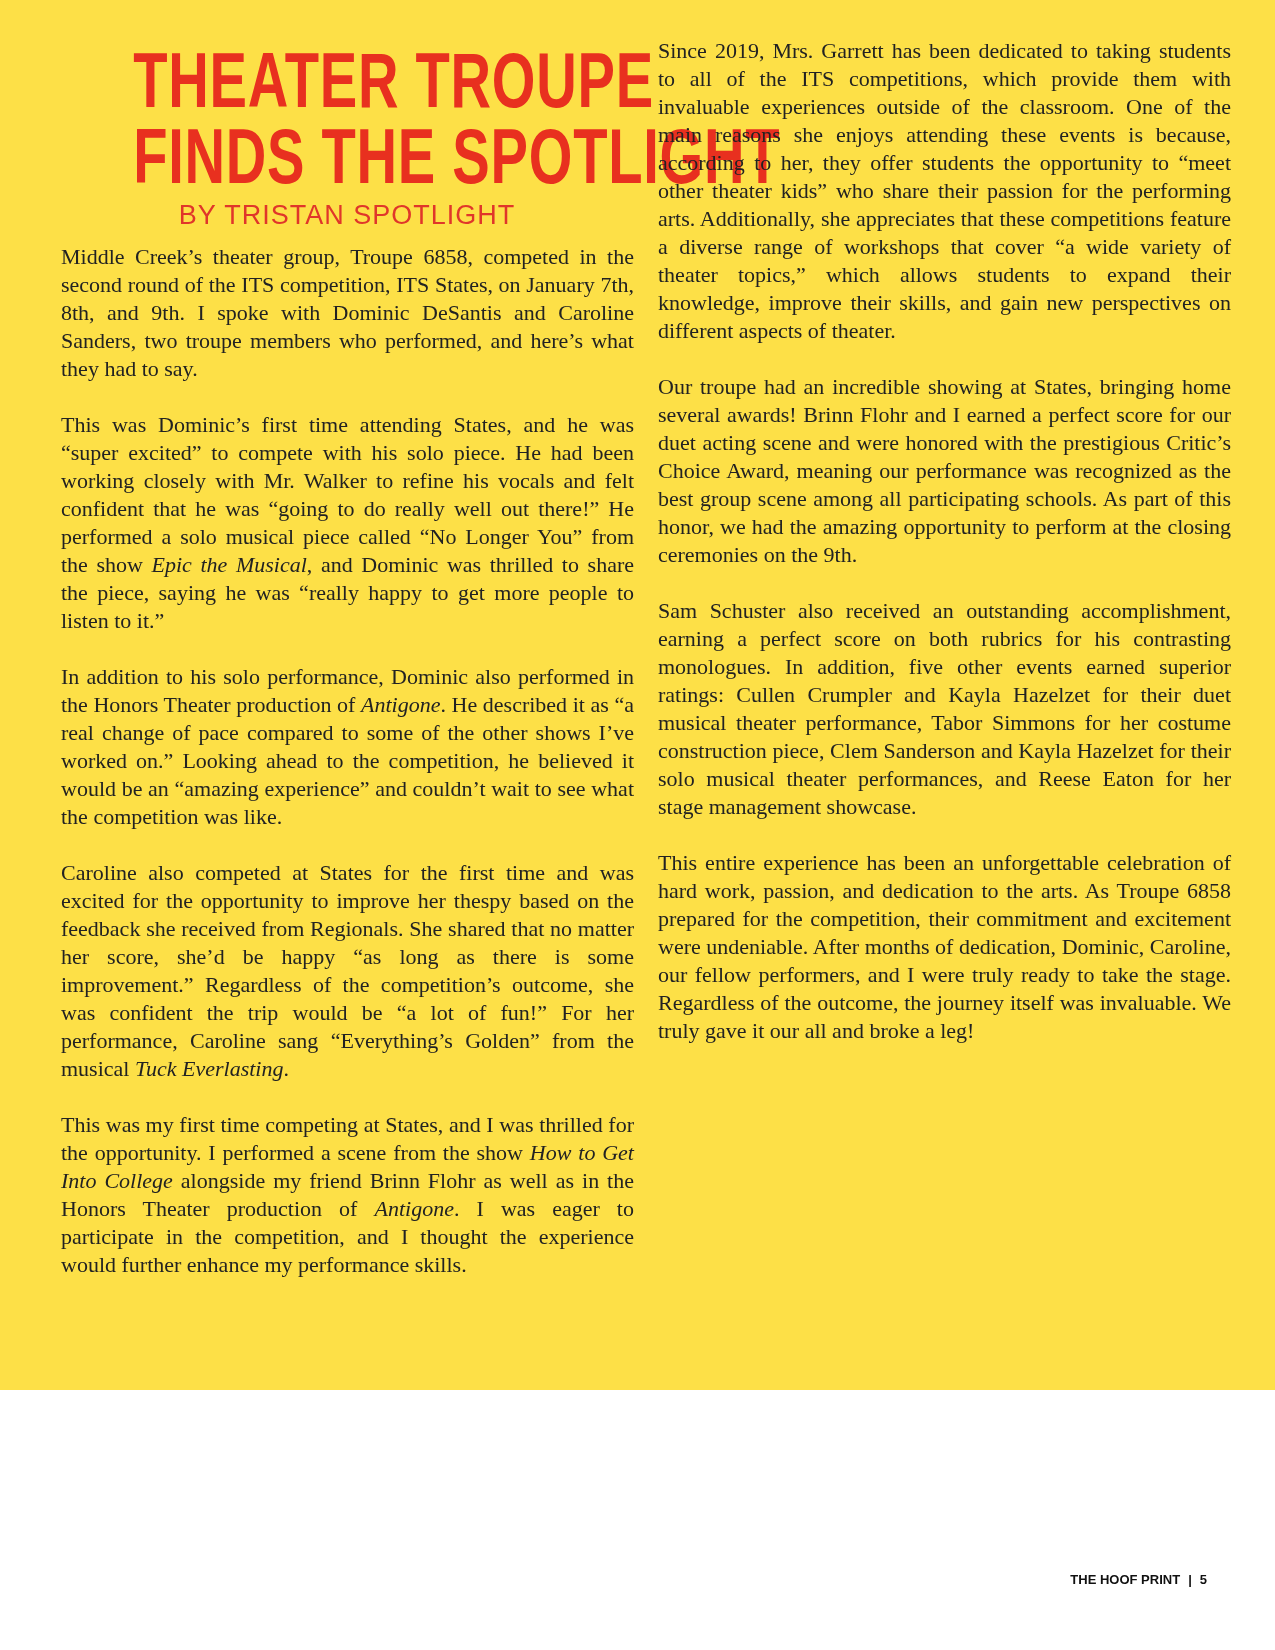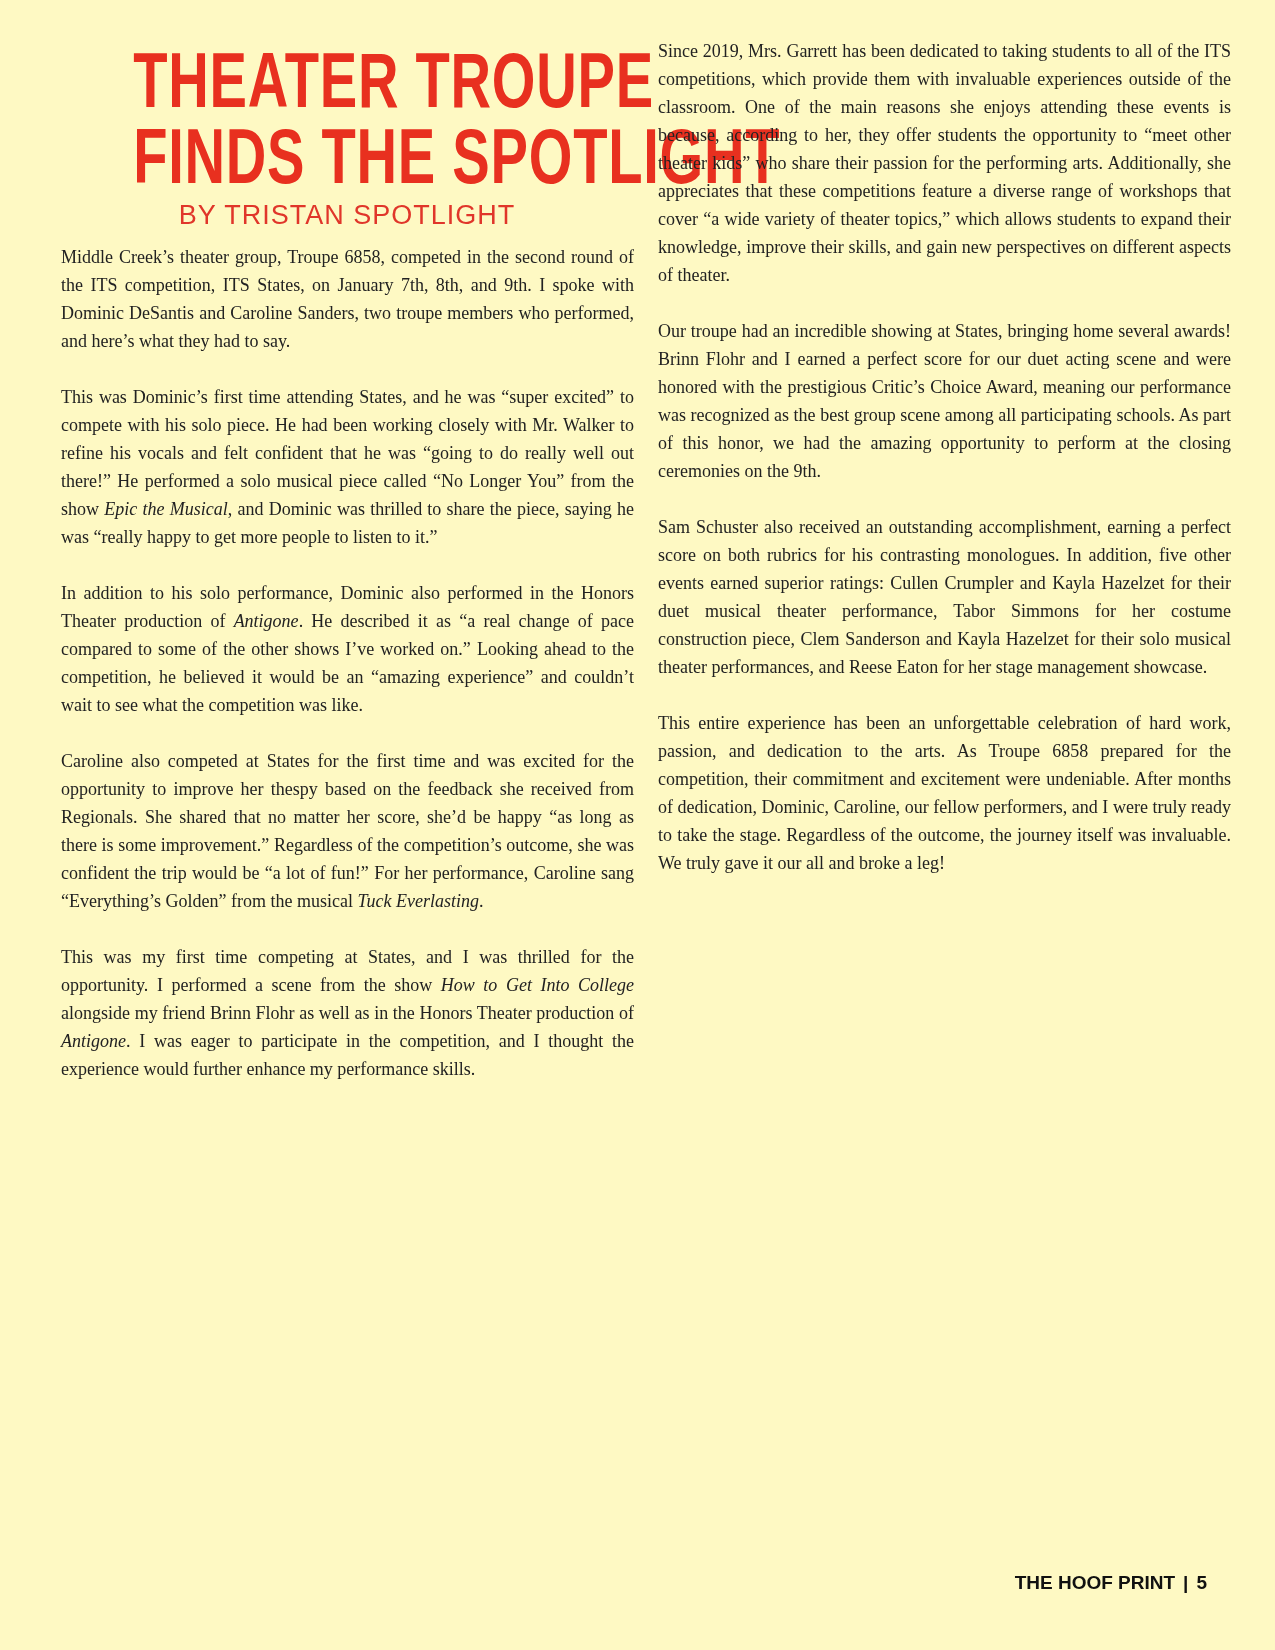--- a/index.html
+++ b/index.html
@@ -1,17 +1,17 @@
 <!DOCTYPE html>
 <html><head>
 <meta charset="utf-8">
 <style>
   html, body { margin:0; padding:0; background:#ffffff; }
   body { width:1275px; height:1650px; position:relative; overflow:hidden; }
-  .page { position:absolute; left:0; top:0; width:1275px; height:1650px; background:#fef9c3; }
+  .page { position:absolute; left:0; top:0; width:1275px; height:1390px; background:#fde047; }
 
   .headline-block { position:absolute; left:50px; top:42px; width:594px; text-align:center; }
   .headline-line {
     font-family:"Liberation Sans", sans-serif;
     font-weight:bold;
     color:#e8301f;
     font-size:78px;
     line-height:76px;
     letter-spacing:1px;
     display:block;
@@ -23,35 +23,35 @@
     font-family:"Liberation Sans", sans-serif;
     color:#e0362a;
     font-size:27px;
     letter-spacing:1px;
     margin-top:6px;
     display:block;
   }
 
   .body-text {
     font-family:"Liberation Serif", "DejaVu Serif", serif;
-    font-size:18px;
+    font-size:22px;
     line-height:28px;
     color:#222222;
     text-align:justify;
     margin:0 0 28px 0;
   }
   .body-text em { font-style:italic; }
 
   .left-body { position:absolute; left:61px; top:243px; width:573px; }
   .right-body { position:absolute; left:658px; top:37px; width:573px; }
 
   .footer {
     position:absolute; right:68px; top:1572px;
     font-family:"Liberation Sans", sans-serif;
-    font-weight:bold; font-size:19px; color:#111;
+    font-weight:bold; font-size:13px; color:#111;
     letter-spacing:0px;
     text-align:center;
   }
   .footer .sep { margin:0 8px; }
 </style>
 </head>
 <body>
 
 <div class="page">
 

